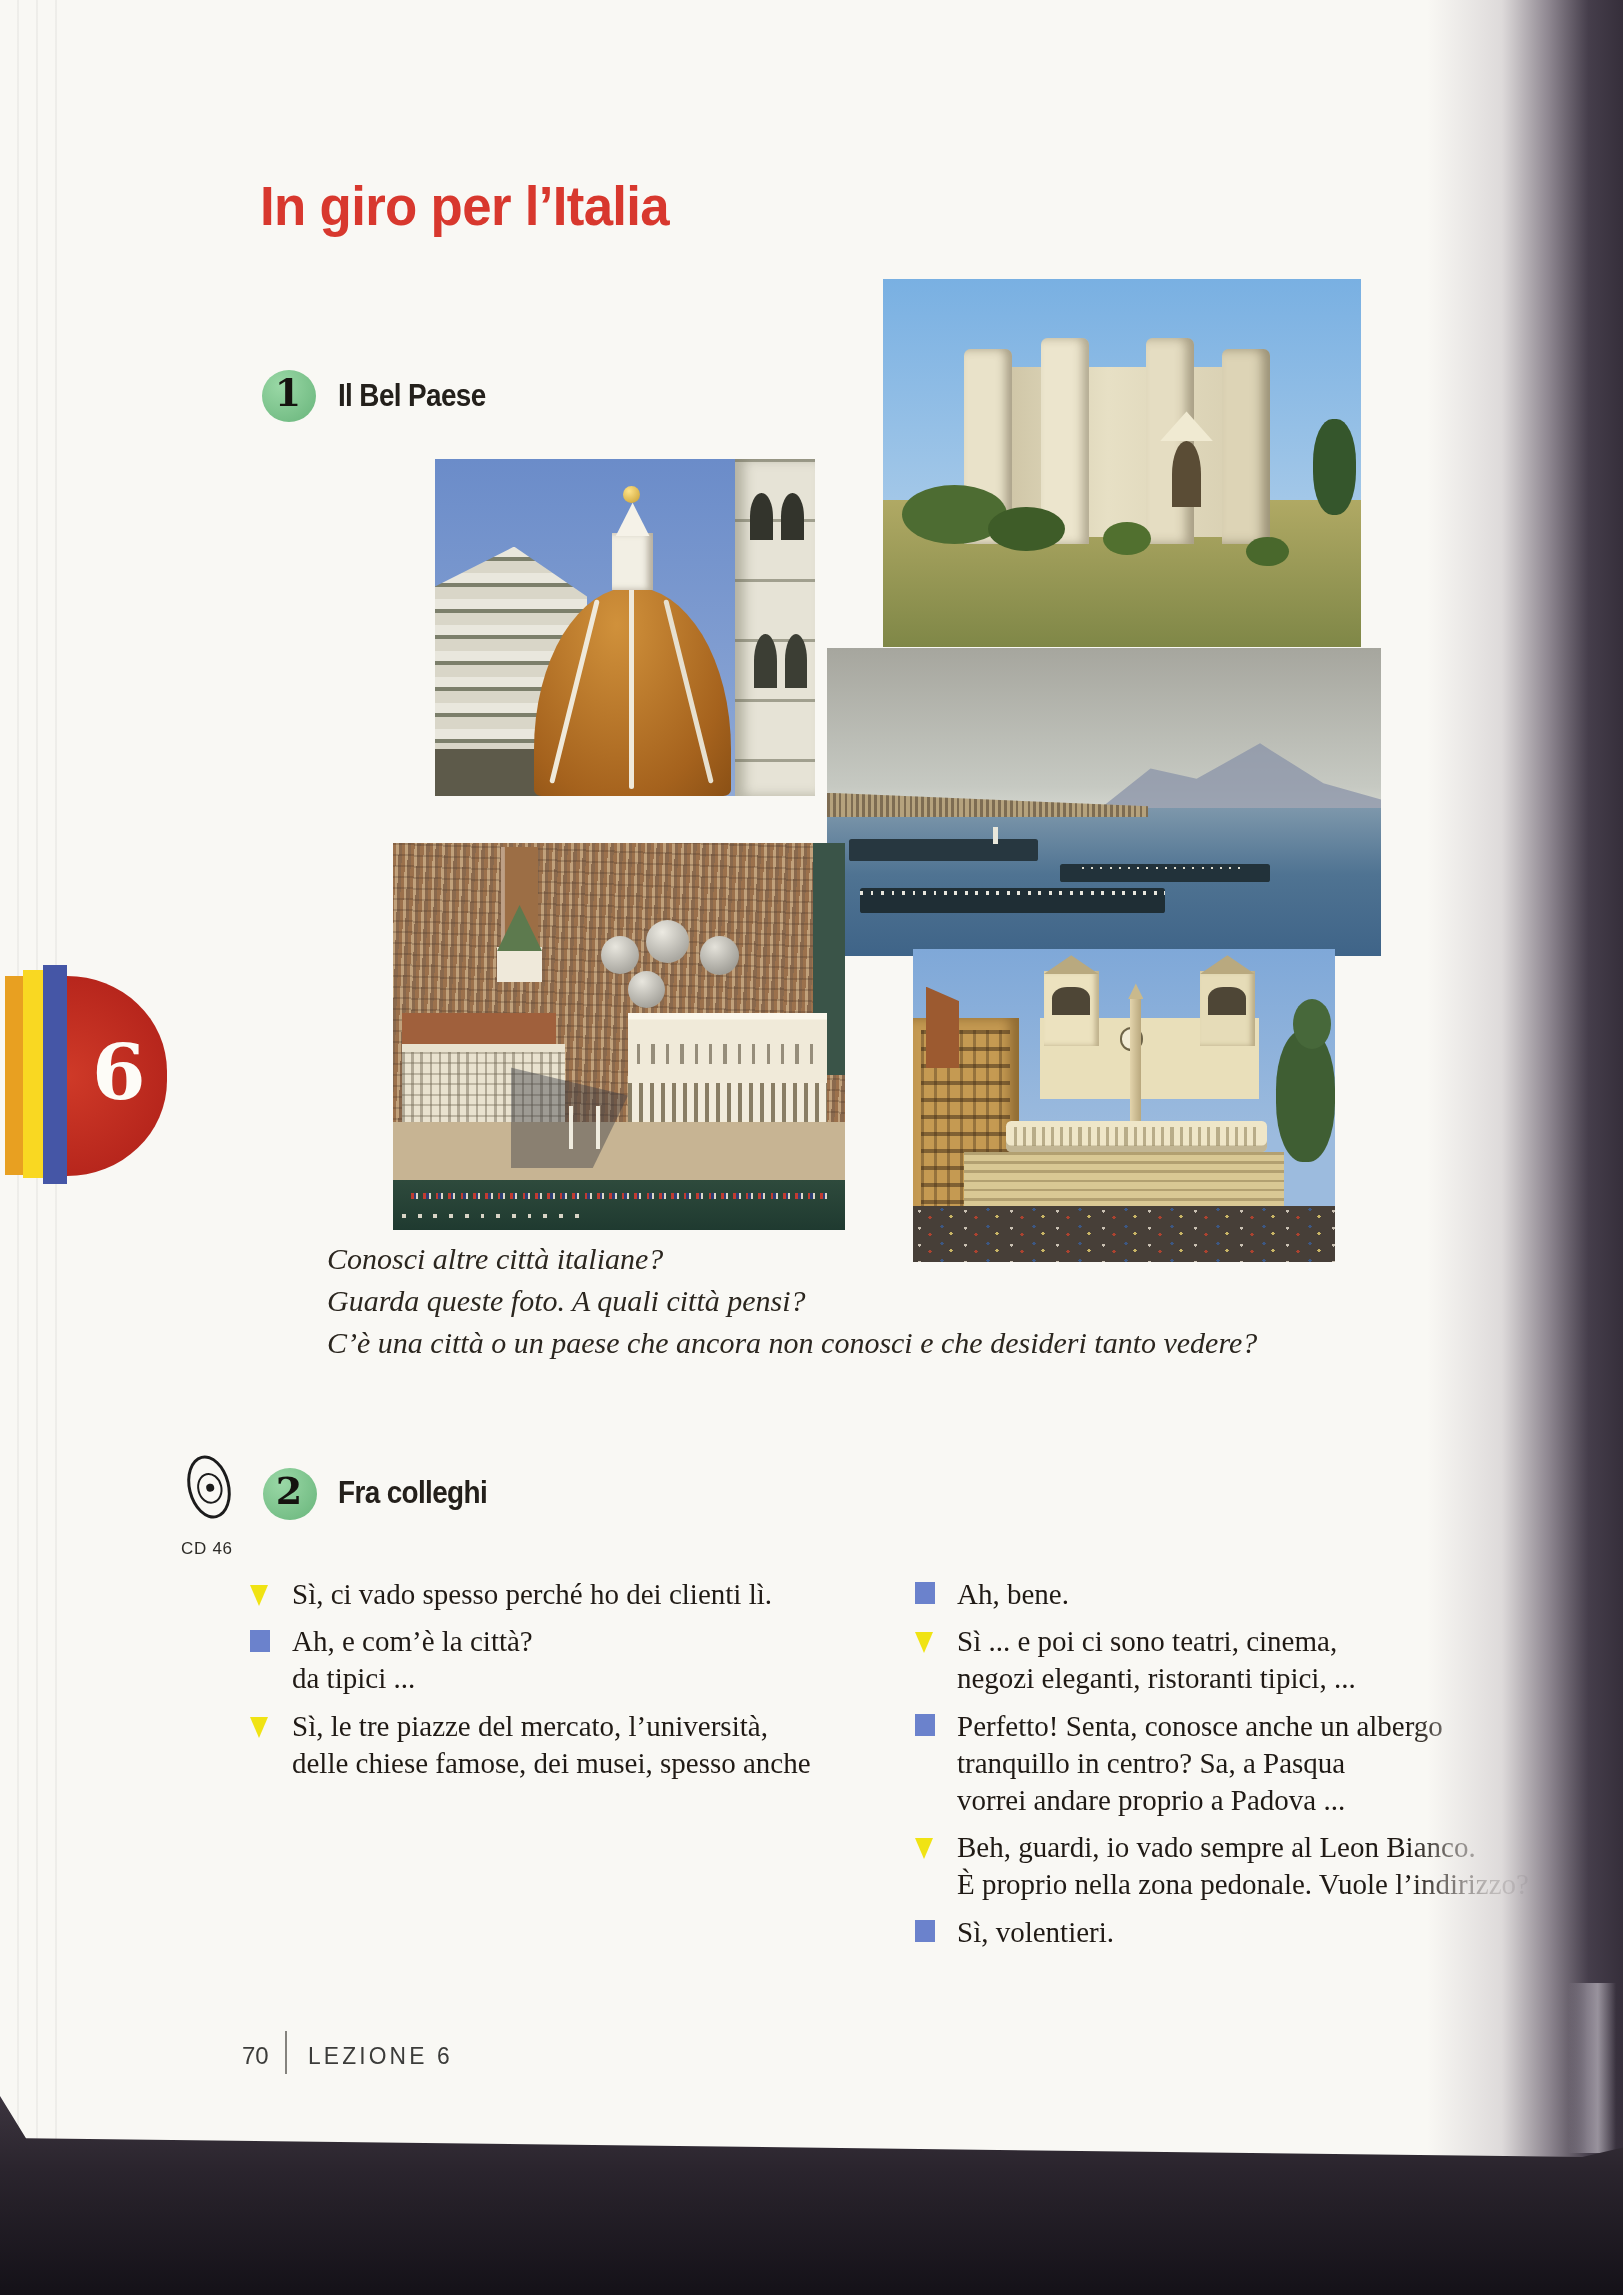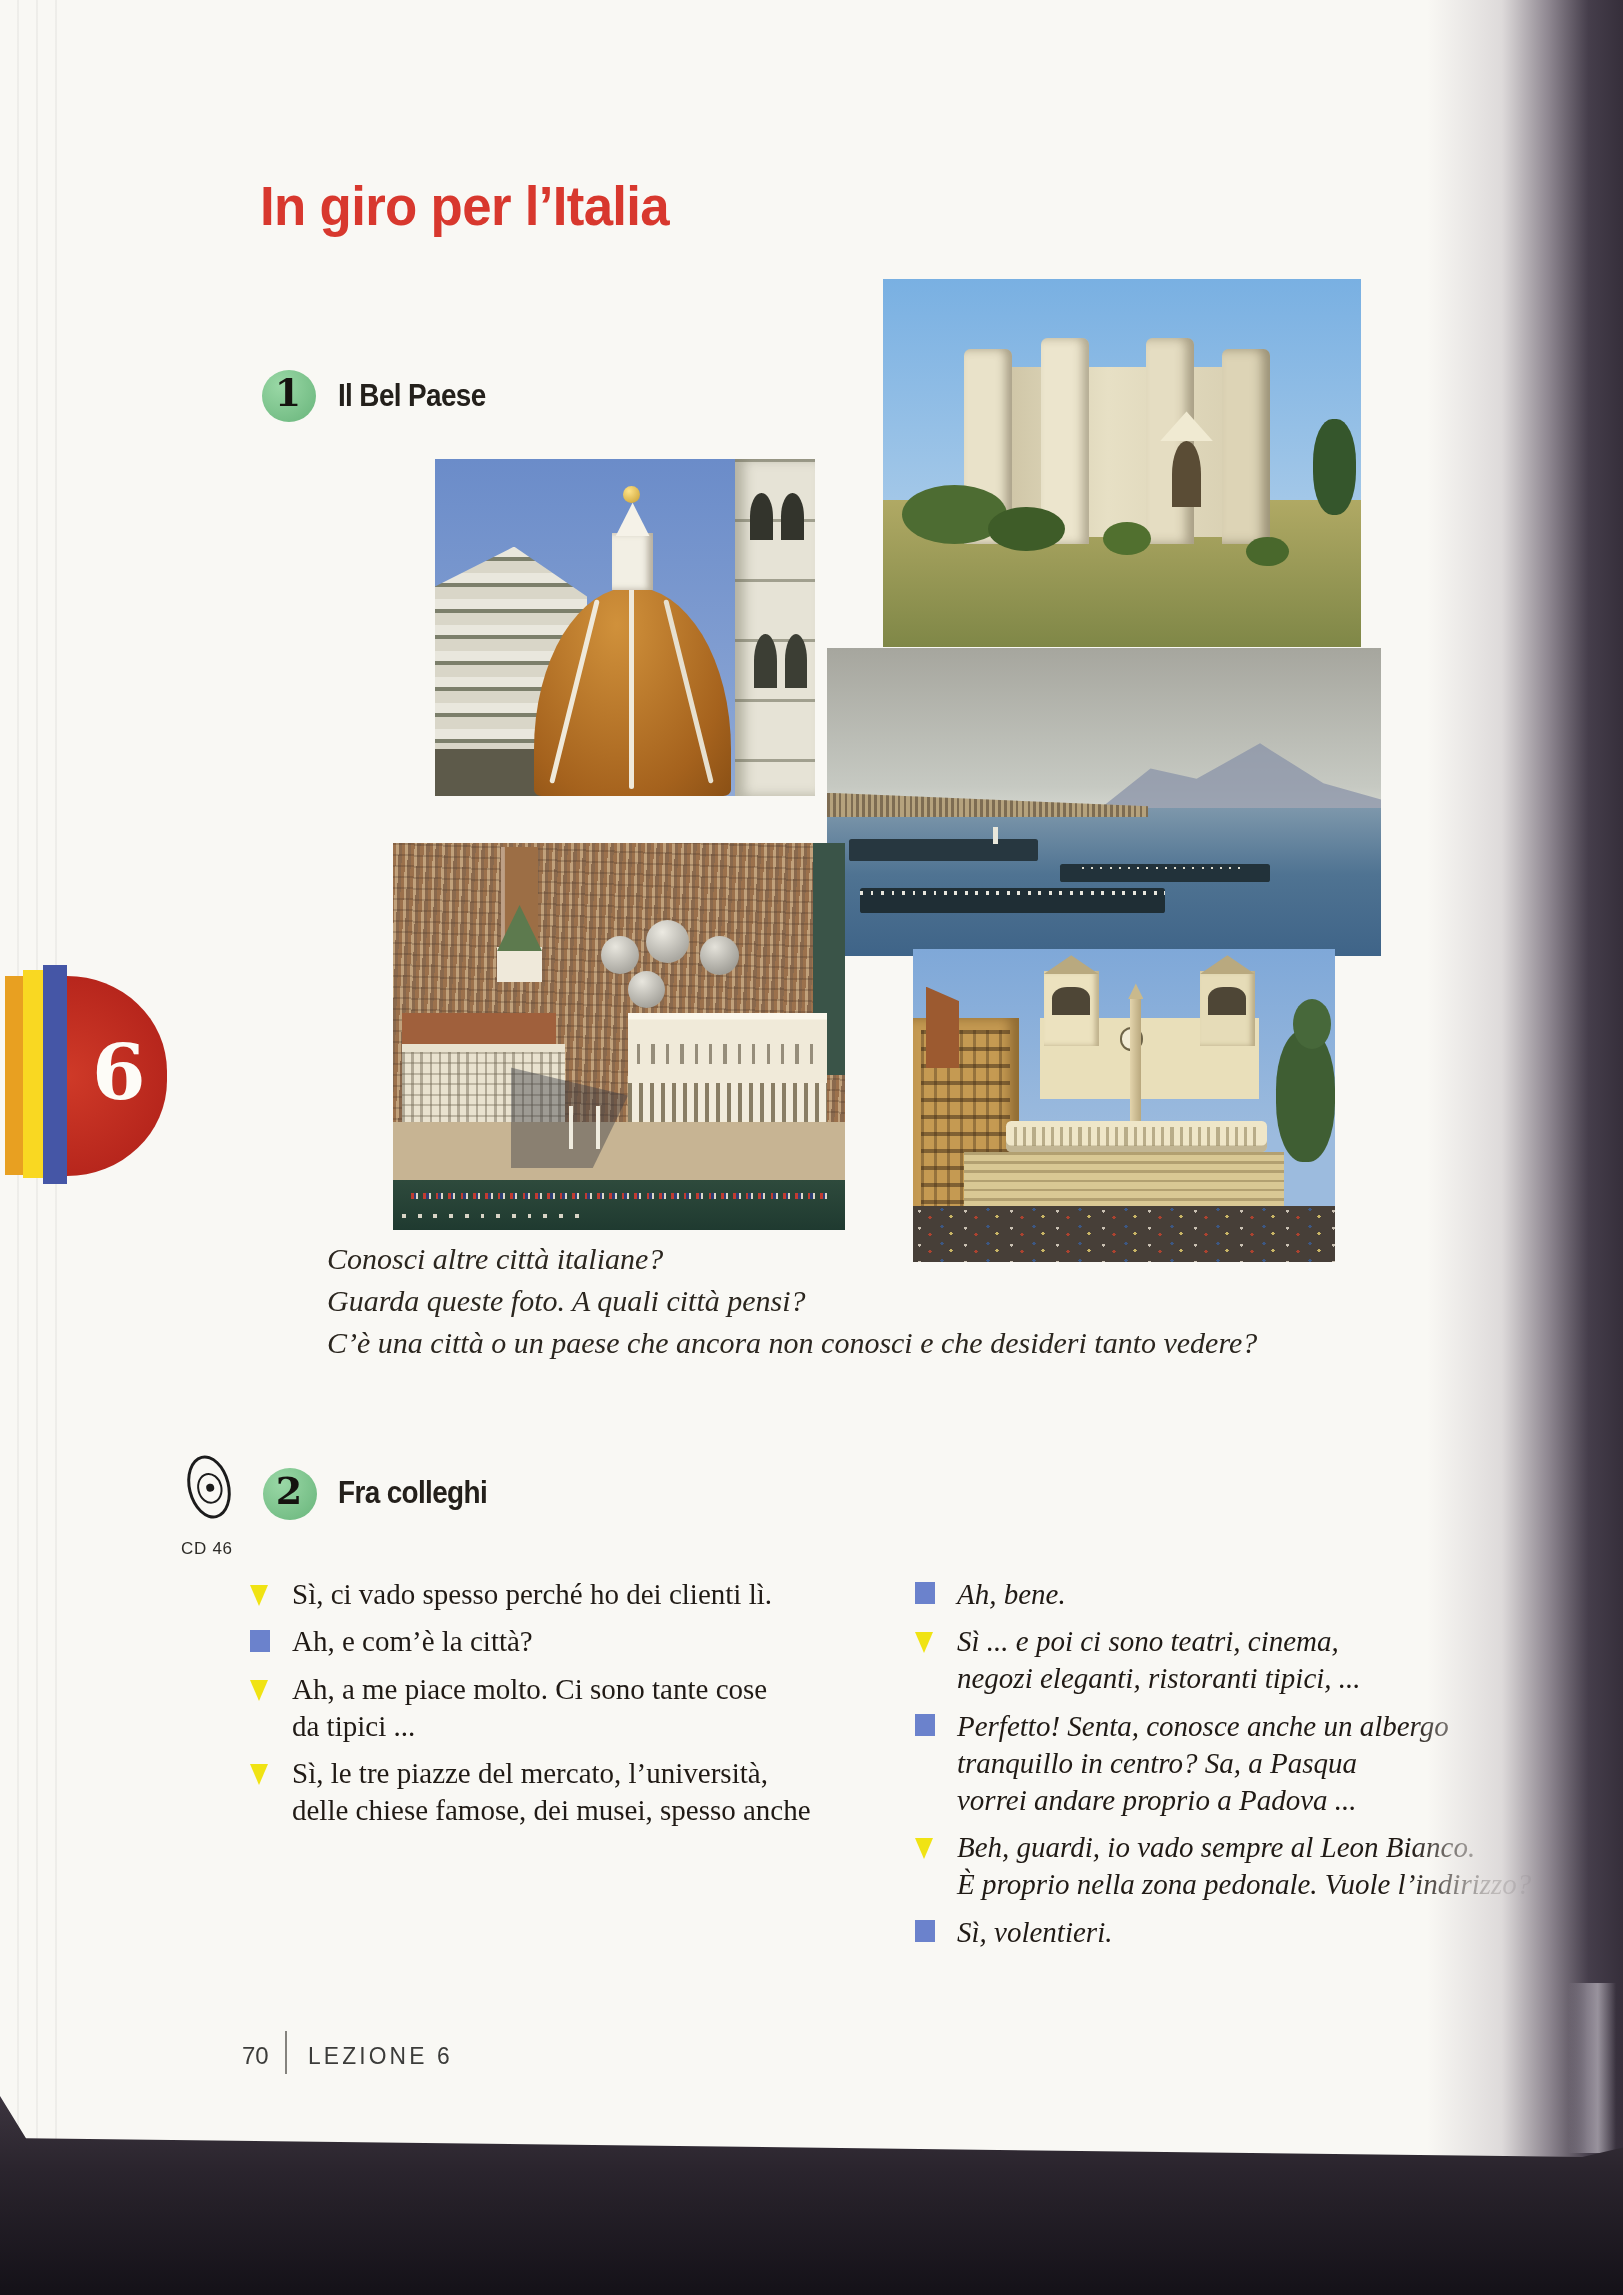--- a/index.html
+++ b/index.html
@@ -234,42 +234,37 @@
       <div class="dlg-line" data-marker="triangle">
         
         <span class="mk tri"></span>
         <span>Sì, ci vado spesso perché ho dei clienti lì.</span>
       </div>
       <div class="dlg-line" data-marker="square">
         <span class="mk sq"></span>
         
         <span>Ah, e com’è la città?</span>
       </div>
-      <div class="dlg-line" data-marker="triangle">
-        
-        <span class="mk tri"></span>
-        <span>Ah, a me piace molto. Ci sono tante cose</span>
-      </div>
       <div class="dlg-line">
         
         
         <span>da tipici ...</span>
       </div>
       <div class="dlg-line" data-marker="triangle">
         
         <span class="mk tri"></span>
         <span>Sì, le tre piazze del mercato, l’università,</span>
       </div>
       <div class="dlg-line">
         
         
         <span>delle chiese famose, dei musei, spesso anche</span>
       </div>
     </div>
-  <div class="dlg-col" style="left:915px;top:1565px;width:628px;font-style:italic;">
+  <div class="dlg-col" style="left:915px;top:1565px;width:628px;">
 
   <div class="dlg-line" data-marker="square">
         <span class="mk sq"></span>
         
         <span>Ah, bene.</span>
       </div>
       <div class="dlg-line" data-marker="triangle">
         
         <span class="mk tri"></span>
         <span>Sì ... e poi ci sono teatri, cinema,</span>

